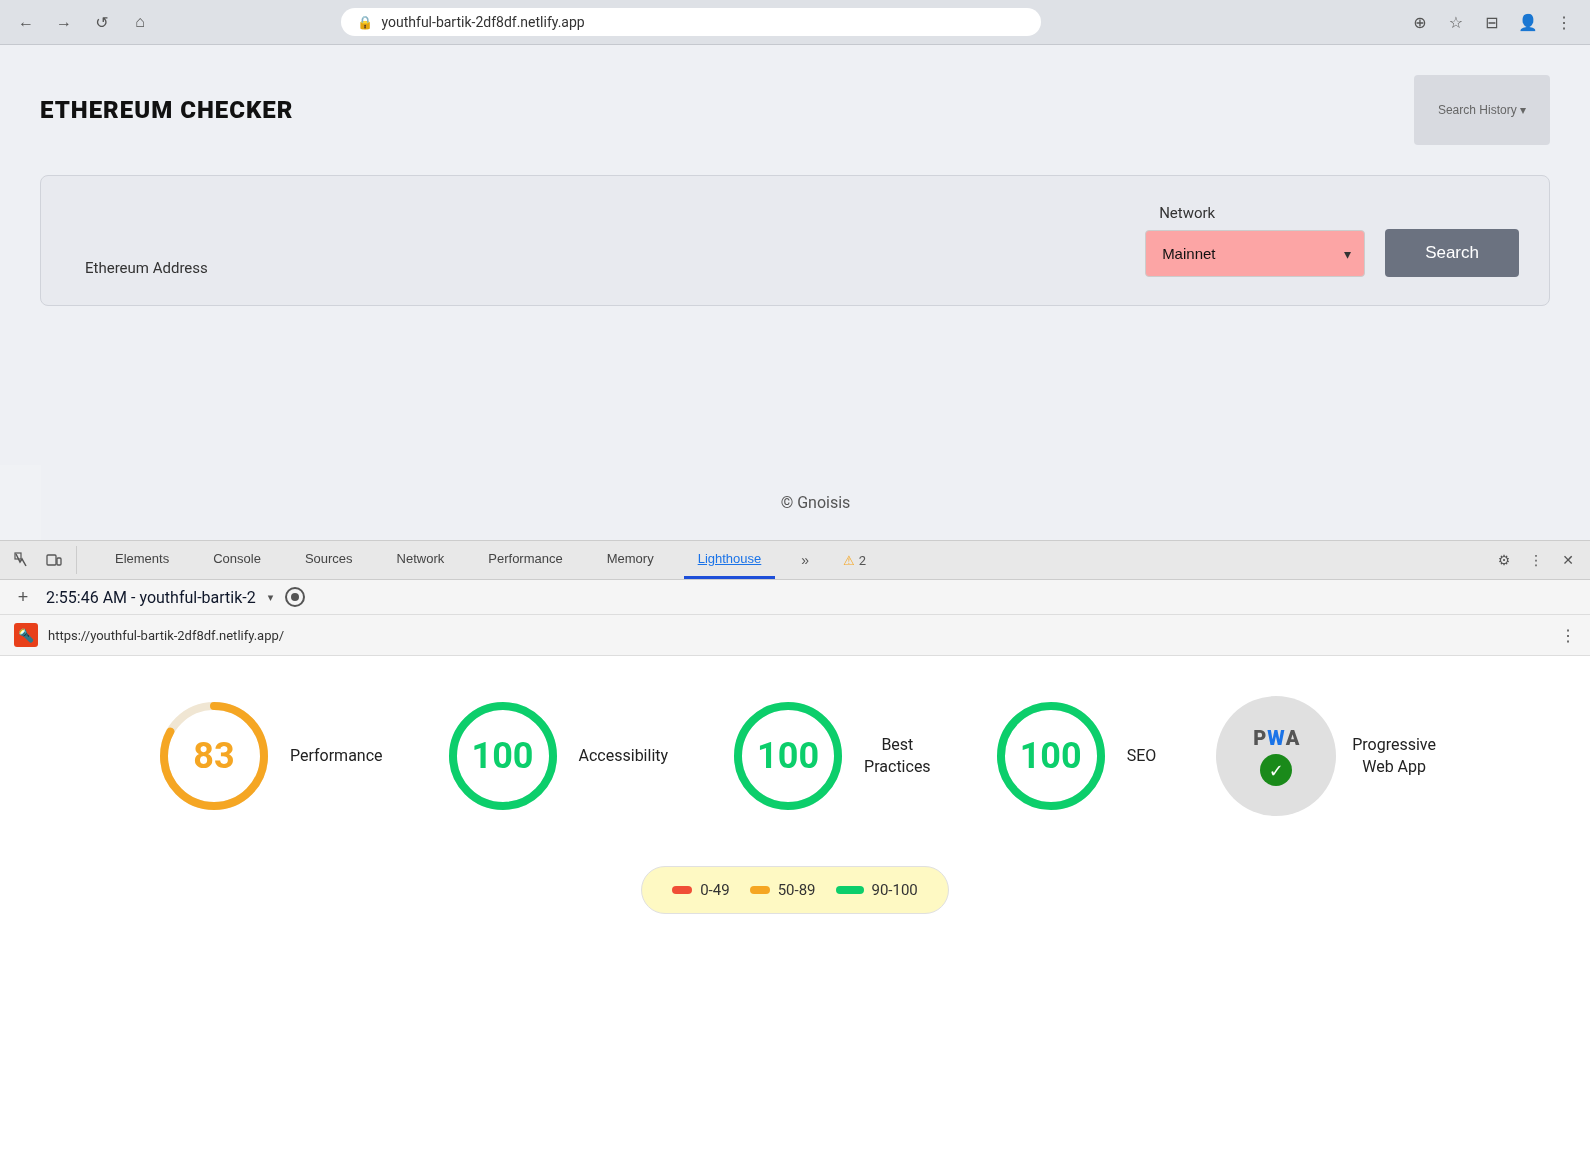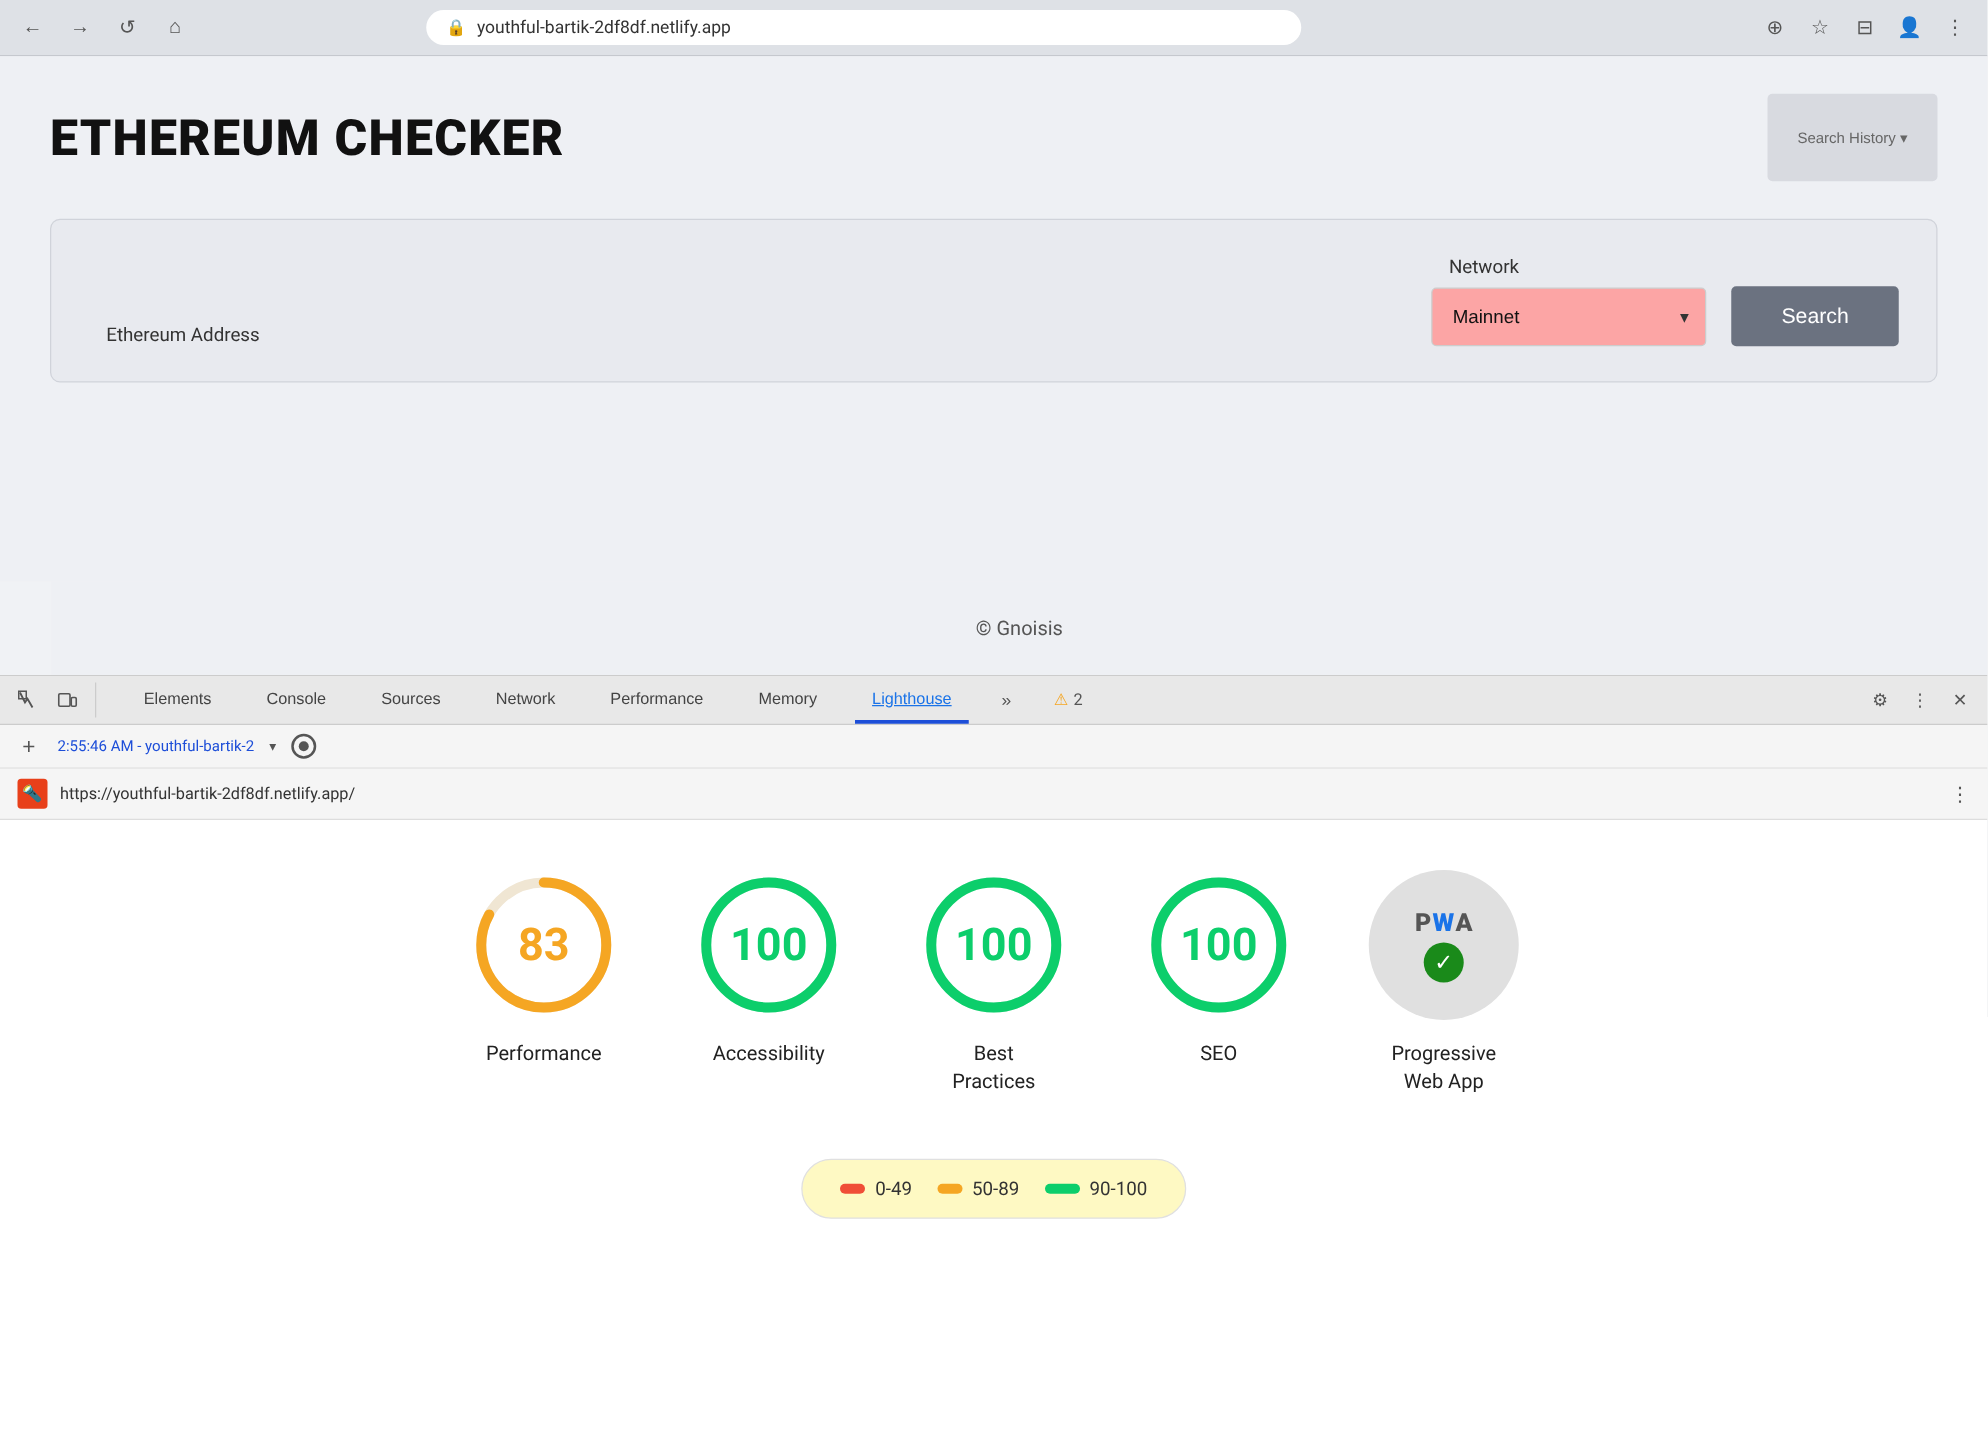--- a/index.html
+++ b/index.html
@@ -56,21 +56,21 @@
       padding: 30px 40px;
       min-height: 420px;
     }
     .app-header {
       display: flex;
       justify-content: space-between;
       align-items: center;
       margin-bottom: 30px;
     }
     .app-title {
-      font-size: 40px;
+      font-size: 24px;
       font-weight: 900;
       color: #111;
       letter-spacing: 1px;
     }
     .search-history-btn {
       background: #d8dae0;
       border: none;
       border-radius: 4px;
       padding: 28px 24px;
       font-size: 12px;
@@ -238,22 +238,22 @@
     }
     .devtools-add-btn {
       width: 22px; height: 22px;
       font-size: 18px;
       cursor: pointer;
       color: #555;
       background: none;
       border: none;
     }
     .devtools-timestamp {
-      font-size: 12px;
-      color: #1d4ed8;
+      font-size: 16px;
+      color: #0f172a;
     }
     .devtools-dropdown-btn {
       background: none;
       border: none;
       cursor: pointer;
       font-size: 11px;
       color: #555;
     }
     .devtools-circle-stop {
       width: 20px; height: 20px;
@@ -307,21 +307,21 @@
     }
     .scores-row {
       display: flex;
       justify-content: center;
       align-items: flex-start;
       gap: 60px;
       margin-bottom: 50px;
     }
     .score-item {
       display: flex;
-      flex-direction: column;
+      flex-direction: row;
       align-items: center;
       gap: 16px;
     }
     .score-circle {
       position: relative;
       width: 120px;
       height: 120px;
     }
     .score-circle svg {
       width: 120px;

